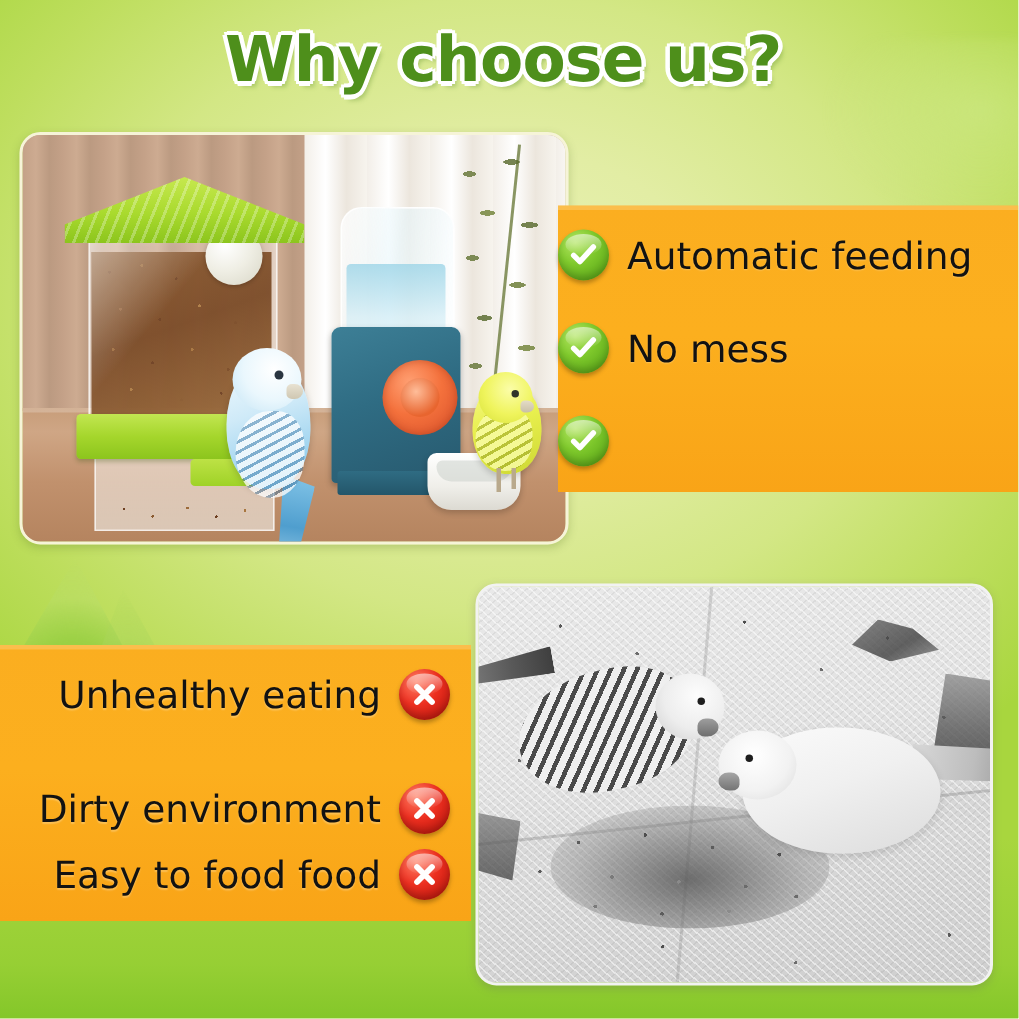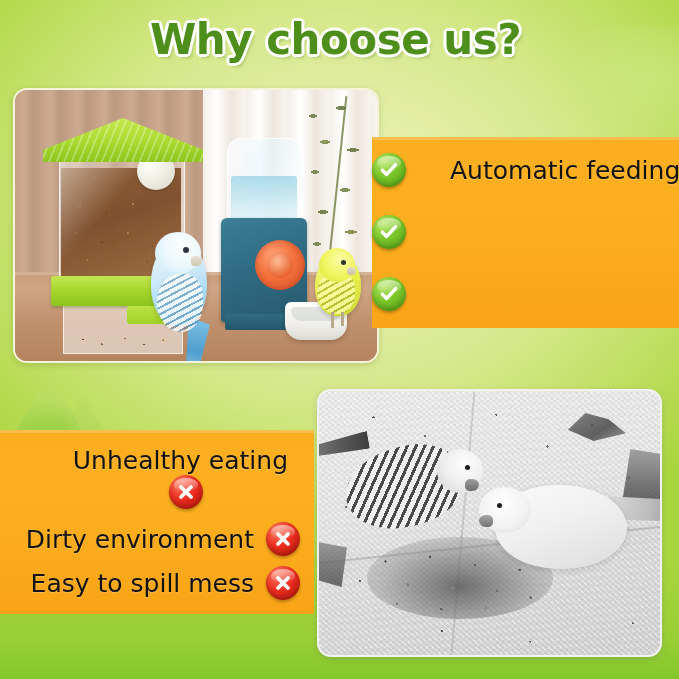--- a/index.html
+++ b/index.html
@@ -468,21 +468,21 @@
     top: 430px;
     width: 314px;
     height: 184px;
   }
 
   .row {
     position: absolute;
     display: flex;
     align-items: center;
   }
-  .row-benefit { left: 0; gap: 32px; }
+  .row-benefit { left: 0; }
   .row-benefit .row-label {
     margin-left: 12px;
     font-size: 25px;
     color: #121212;
     font-family: "DejaVu Sans", sans-serif;
     white-space: nowrap;
     text-shadow: 0 1px 1px rgba(255,255,255,.25);
   }
   .row-draw { right: 14px; justify-content: flex-end; }
   .row-draw .row-label {
@@ -605,54 +605,55 @@
       </span>
       <span class="row-label">Automatic feeding</span>
     </div>
 
     <div class="row row-benefit" style="top:78px;">
       <span class="icon-check">
         <svg width="20" height="20" viewBox="0 0 20 20" aria-hidden="true">
           <path d="M3.4 10.2 L7.6 14.4 L16.6 4.6" fill="none" stroke="#ffffff" stroke-width="3.6" stroke-linecap="round" stroke-linejoin="round"></path>
         </svg>
       </span>
+      <span class="row-label">No mess</span>
     </div>
 
     <div class="row row-benefit" style="top:140px;">
       <span class="icon-check">
         <svg width="20" height="20" viewBox="0 0 20 20" aria-hidden="true">
           <path d="M3.4 10.2 L7.6 14.4 L16.6 4.6" fill="none" stroke="#ffffff" stroke-width="3.6" stroke-linecap="round" stroke-linejoin="round"></path>
         </svg>
       </span>
     </div>
   </div>
 
   <div class="panel-orange" id="panel-drawbacks">
     <div class="panel-shadow-top"></div>
 
-    <div class="row row-draw" style="top:16px;flex-direction:column;">
+    <div class="row row-draw" style="top:16px;">
       <span class="row-label">Unhealthy eating</span>
       <span class="icon-cross">
         <svg width="20" height="20" viewBox="0 0 20 20" aria-hidden="true">
           <path d="M5 5 L15 15 M15 5 L5 15" fill="none" stroke="#ffffff" stroke-width="3.8" stroke-linecap="round"></path>
         </svg>
       </span>
     </div>
 
     <div class="row row-draw" style="top:92px;">
       <span class="row-label">Dirty environment</span>
       <span class="icon-cross">
         <svg width="20" height="20" viewBox="0 0 20 20" aria-hidden="true">
           <path d="M5 5 L15 15 M15 5 L5 15" fill="none" stroke="#ffffff" stroke-width="3.8" stroke-linecap="round"></path>
         </svg>
       </span>
     </div>
 
     <div class="row row-draw" style="top:136px;">
-      <span class="row-label">Easy to spill mess</span>
+      <span class="row-label">Easy to food food</span>
       <span class="icon-cross">
         <svg width="20" height="20" viewBox="0 0 20 20" aria-hidden="true">
           <path d="M5 5 L15 15 M15 5 L5 15" fill="none" stroke="#ffffff" stroke-width="3.8" stroke-linecap="round"></path>
         </svg>
       </span>
     </div>
   </div>
 
 </div>
 

